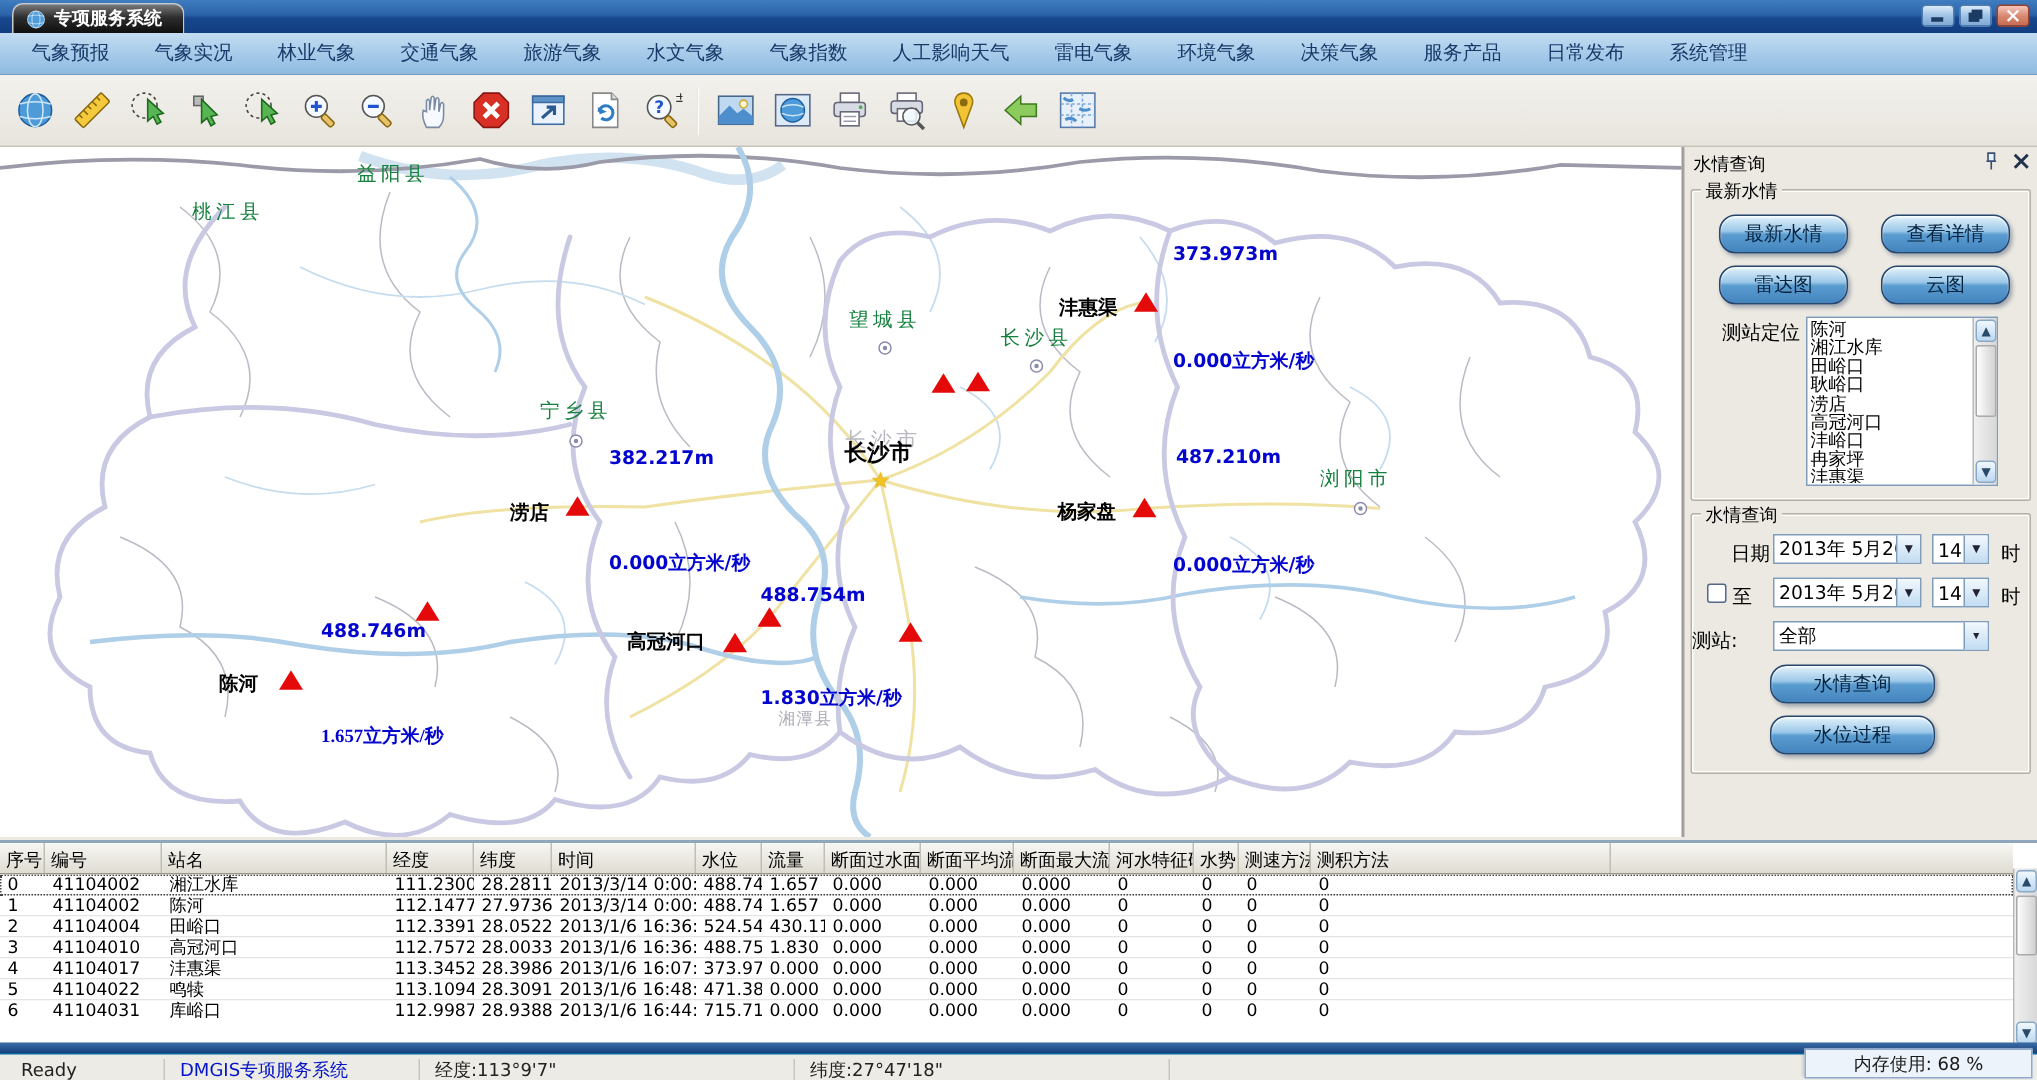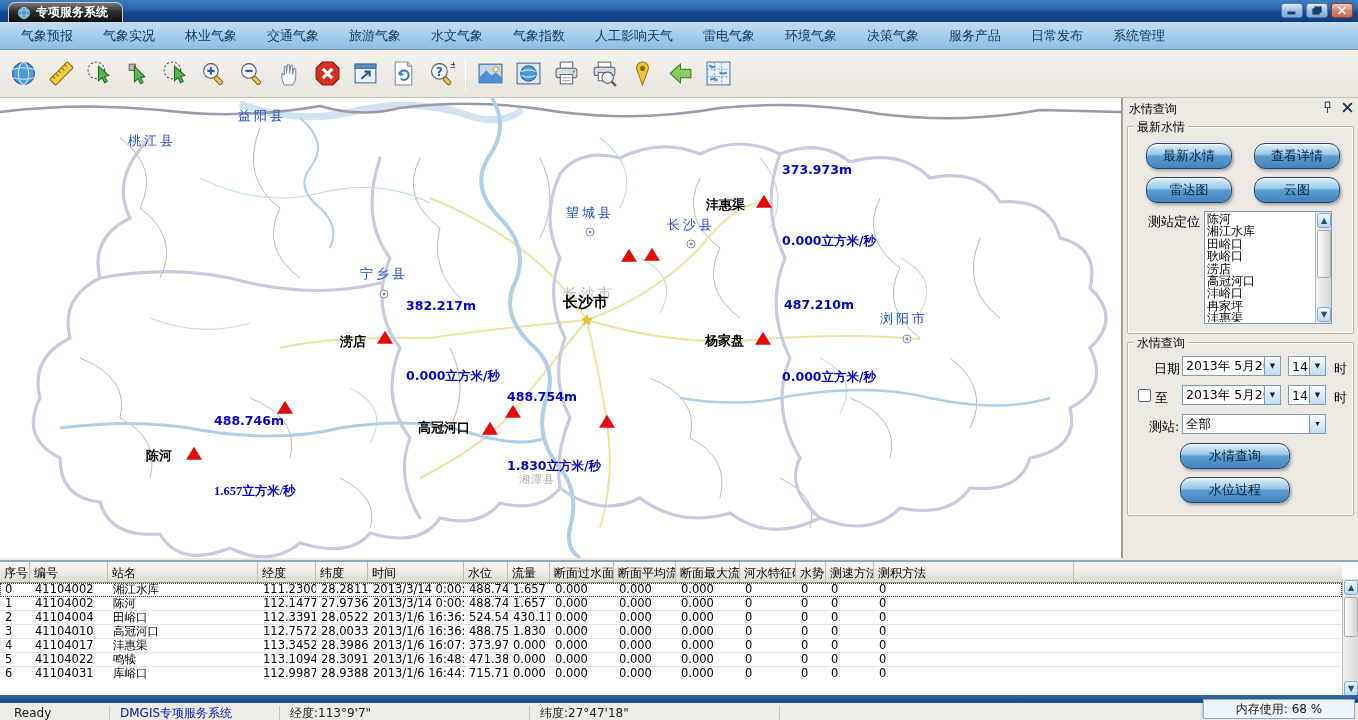--- a/index.html
+++ b/index.html
@@ -33,21 +33,21 @@
   .toolbar { position:absolute; left:0; top:50px; width:1358px; height:48px;
     background:linear-gradient(#F3F1ED,#E8E5DE); border-bottom:1px solid #C6C2B8;
     display:flex; align-items:center; padding-left:4px; }
   .tool-btn { width:38px; height:40px; display:flex; align-items:center; justify-content:center; border:1px solid transparent; border-radius:3px; }
   .tool-btn svg { width:27px; height:27px; }
   .tool-sep { width:1px; height:32px; background:#B4B0A6; border-right:1px solid #FFF; margin:0 5px; }
 
   
   .map-area { position:absolute; left:0; top:98px; width:1122px; height:460px; background:#FFF; overflow:hidden; border-right:1px solid #9A9A9A; }
   .map-overlay { position:absolute; left:0; top:0; width:100%; height:100%; }
-  .map-city { position:absolute; transform:translate(-50%,-50%); color:#1d4ed8; font-size:13px; letter-spacing:3px; white-space:nowrap; }
+  .map-city { position:absolute; transform:translate(-50%,-50%); color:#15803d; font-size:13px; letter-spacing:3px; white-space:nowrap; }
   .map-city.small { font-size:11px; color:#ACACB6; letter-spacing:1px; }
   .map-city.ghost { color:#B9B9C2; font-size:14px; }
   .map-bold { position:absolute; transform:translate(0,-50%); color:#000; font-weight:bold; font-size:13px; white-space:nowrap; }
   .map-bold.big { font-size:15px; }
   .map-val { position:absolute; transform:translate(0,-50%); color:#0404CF; font-weight:bold; font-size:12.5px; white-space:nowrap; }
   .map-tri { position:absolute; width:0; height:0; transform:translate(-50%,-55%);
     border-left:8px solid transparent; border-right:8px solid transparent; border-bottom:13px solid #E40A0A; }
   .map-pt { position:absolute; width:9px; height:9px; border:1.5px solid #8B8BAC; border-radius:50%; background:#FFF; transform:translate(-50%,-50%); }
   .map-pt::after { content:""; position:absolute; left:2px; top:2px; width:3px; height:3px; border-radius:50%; background:#8B8BAC; }
   .map-star { position:absolute; transform:translate(-50%,-50%); color:#F2C31C; font-size:15px; text-shadow:0 0 1px #A58400; }
@@ -423,21 +423,21 @@
       <span class="fld-label" style="left:27px; top:46px;">至</span>
       <div class="combo" style="left:54px; top:42px; width:99px; height:20px;">
         <span class="cval">2013年 5月20日</span>
           <span class="cbtn">▼</span>
       </div>
       <div class="combo" style="left:160px; top:42px; width:38px; height:20px;">
         <span class="cval">14</span>
           <span class="cbtn">▼</span>
       </div>
       <span class="fld-label" style="left:206px; top:46px;">时</span>
-      <span class="fld-label" style="left:21px; top:75px;">测站:</span>
+      <span class="fld-label" style="left:0; top:75px;">测站:</span>
       <div class="combo" style="left:54px; top:71px; width:144px; height:20px;font-family:Liberation Serif, serif;">
         <span class="cval">全部</span>
           <span class="cbtn">▼</span>
       </div>
       <button class="glossy" style="left:52px; top:100px; width:110px; height:26px;">水情查询</button>
       <button class="glossy" style="left:52px; top:134px; width:110px; height:26px;">水位过程</button>
     </div>
   </div>
 
   <div class="output">

